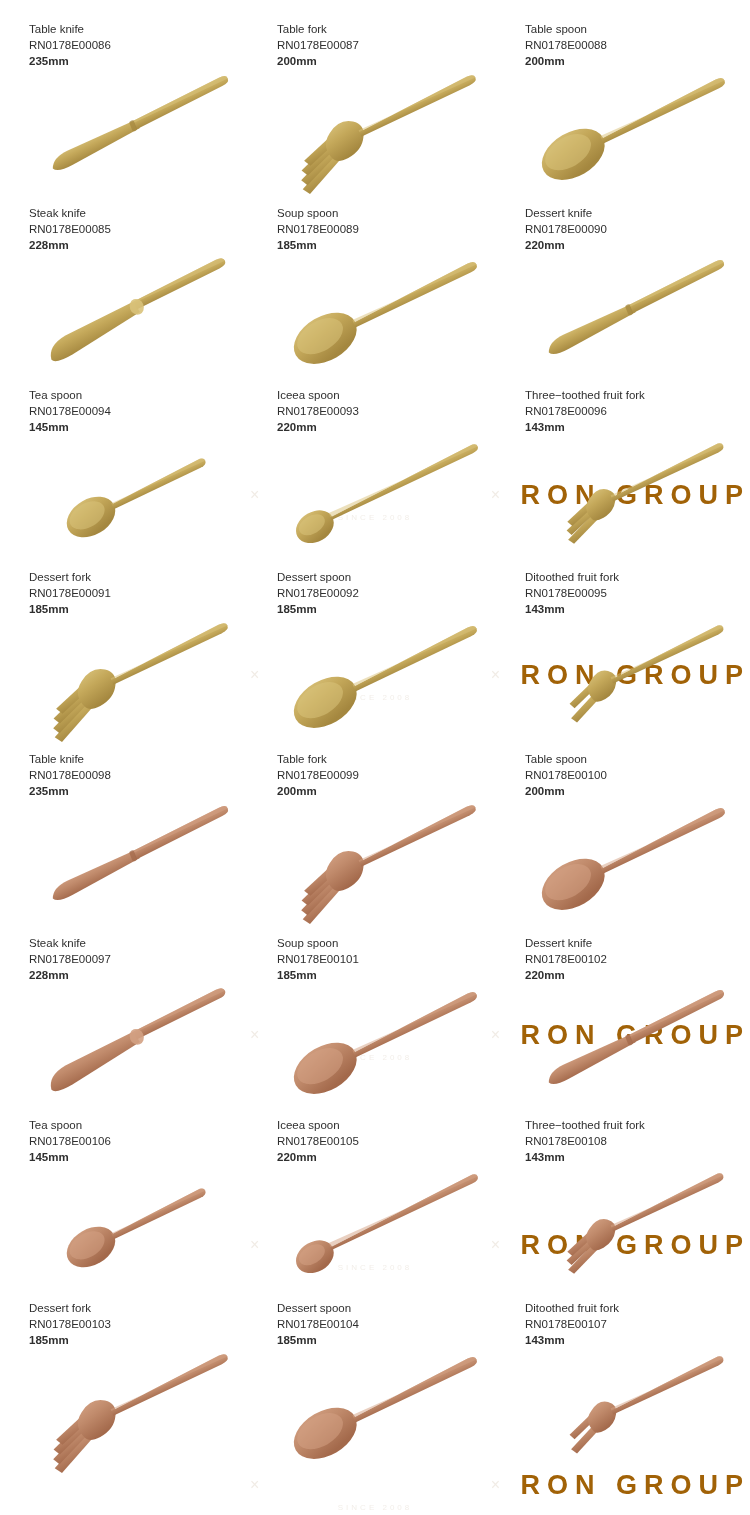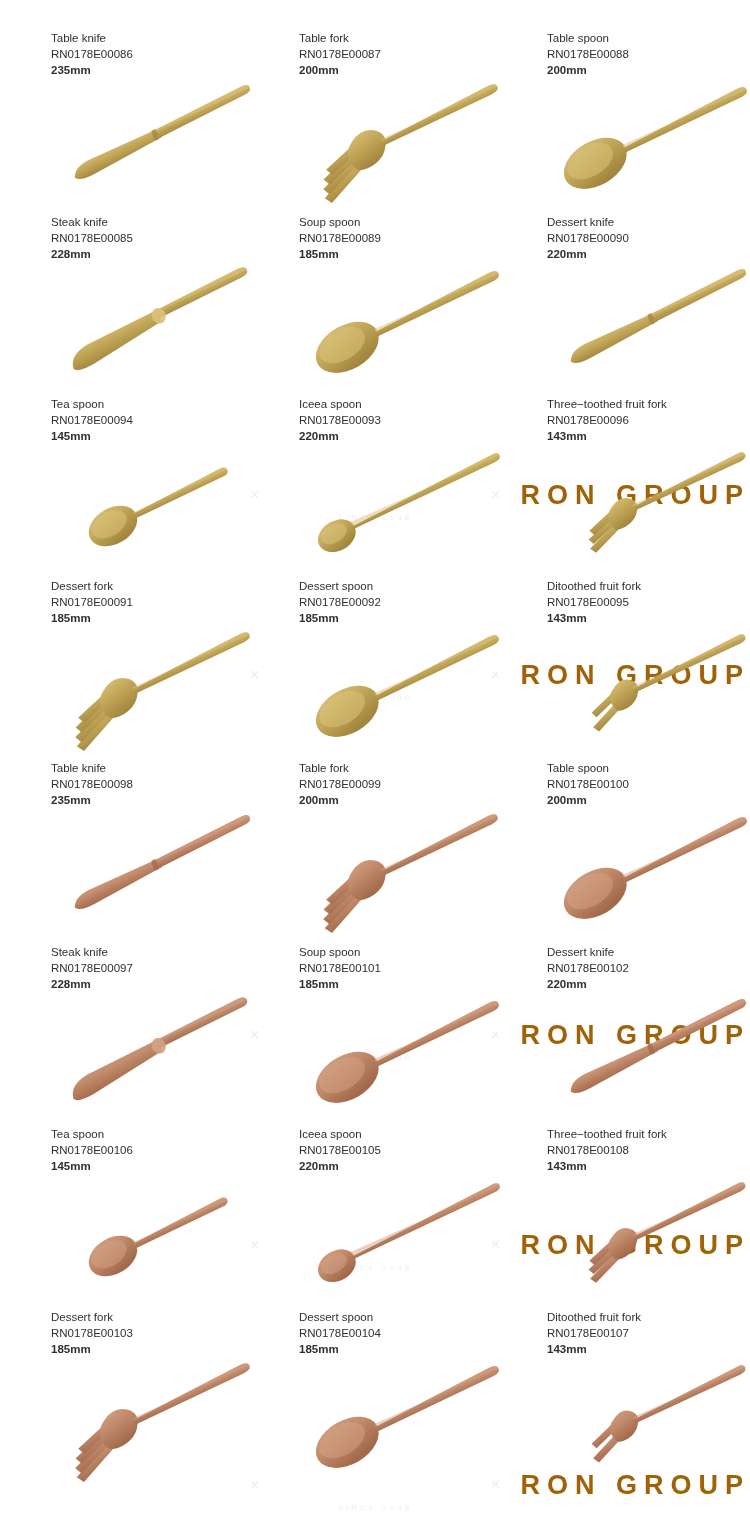--- a/index.html
+++ b/index.html
@@ -57,24 +57,23 @@
 
   .grid-row {
     position: absolute;
     left: 0;
     width: 750px;
     height: 185px;
     z-index: 2;
   }
   .cell {
     position: absolute;
-    top: 16px;
+    top: 7px;
     width: 245px;
     height: 185px;
-    margin-left: 22px;
   }
   .cell.c0 { left: 22px; }
   .cell.c1 { left: 270px; }
   .cell.c2 { left: 518px; }
 
   .label {
     position: absolute;
     top: 0;
     left: 7px;
     line-height: 16px;

